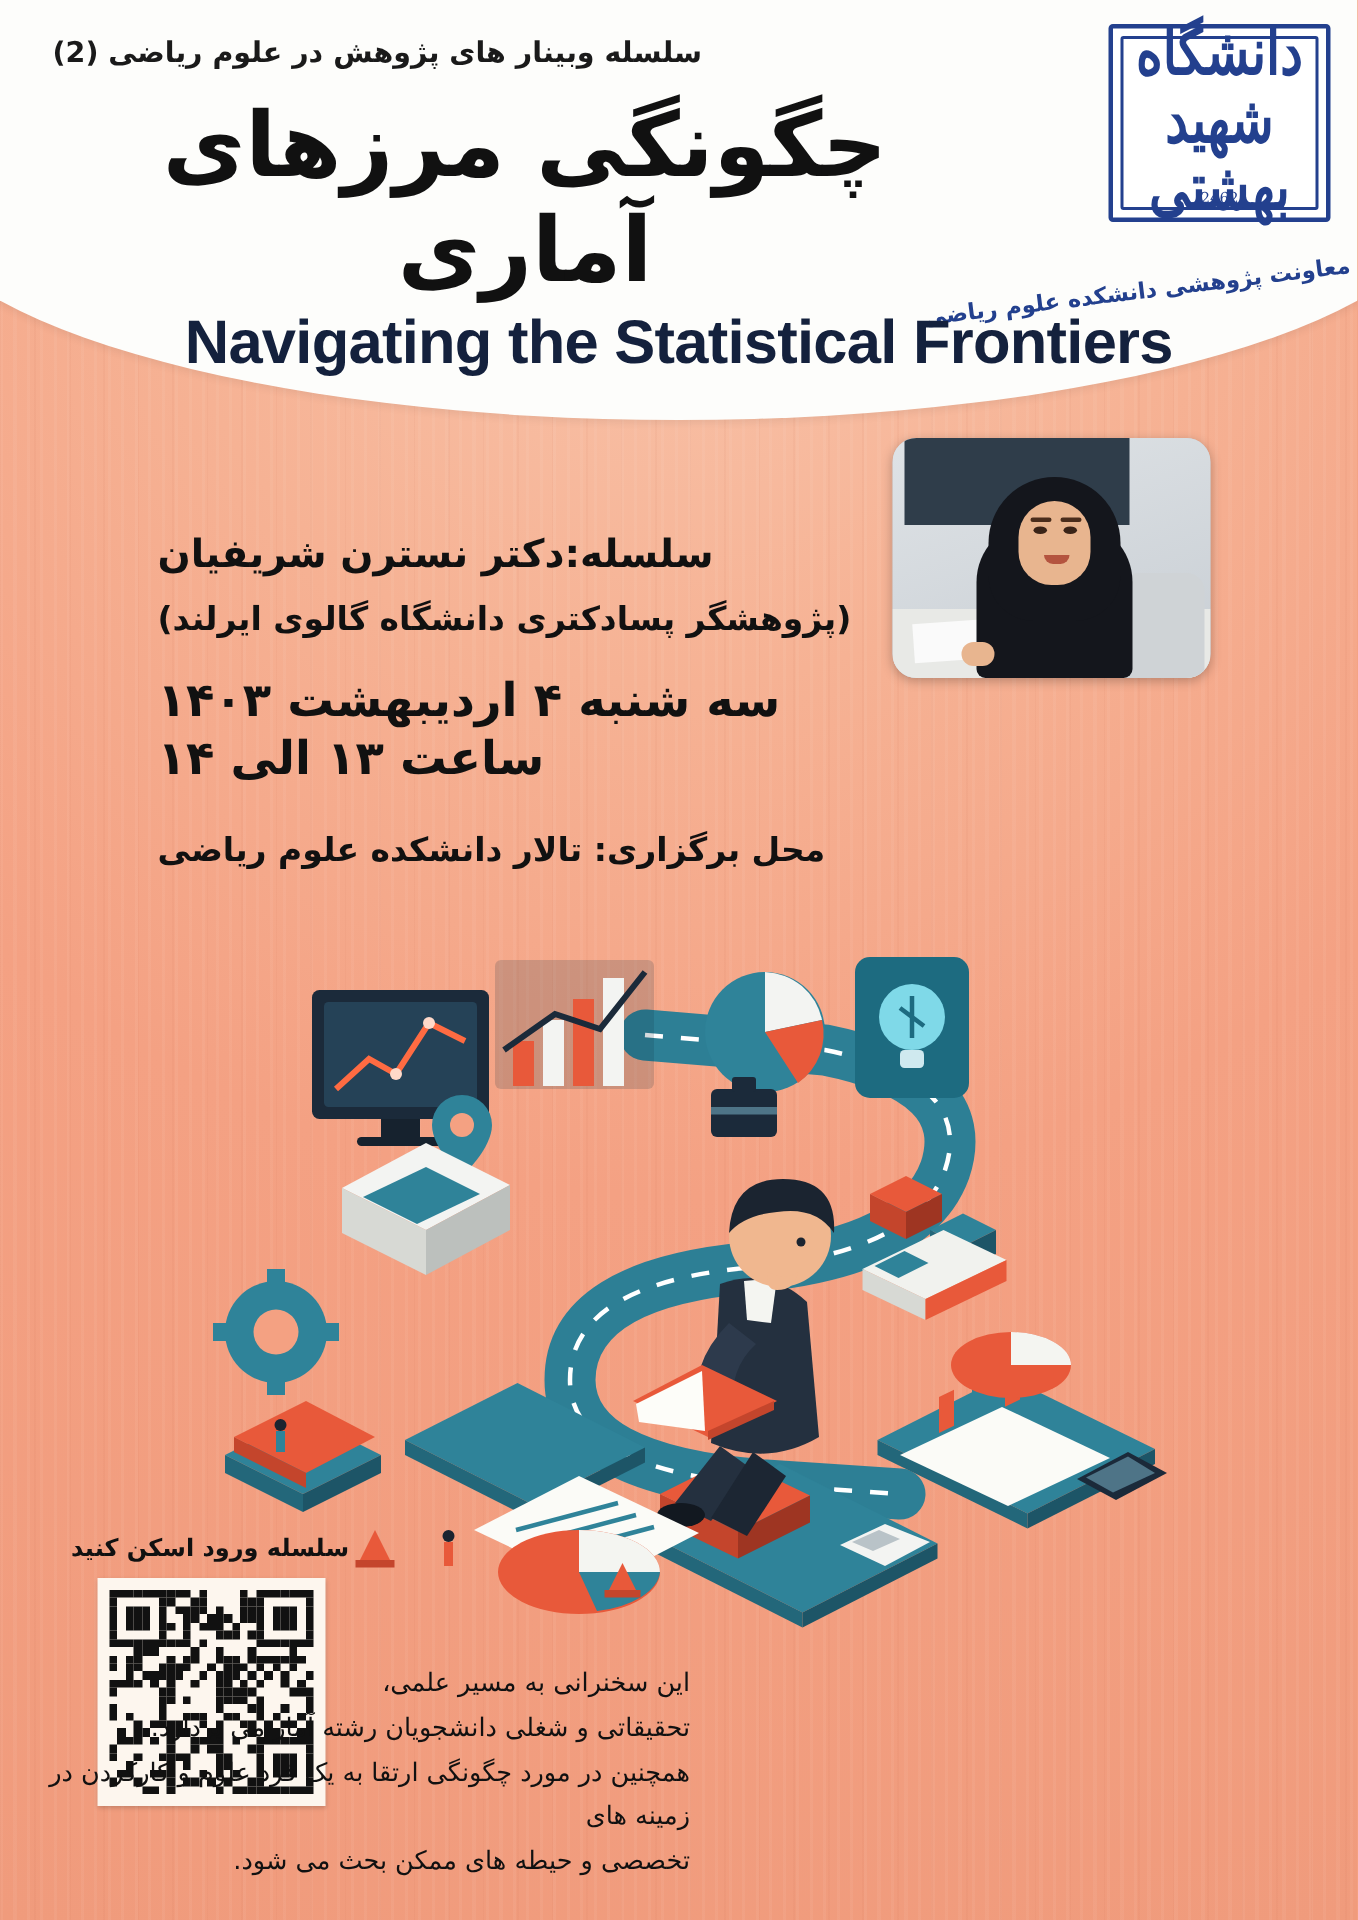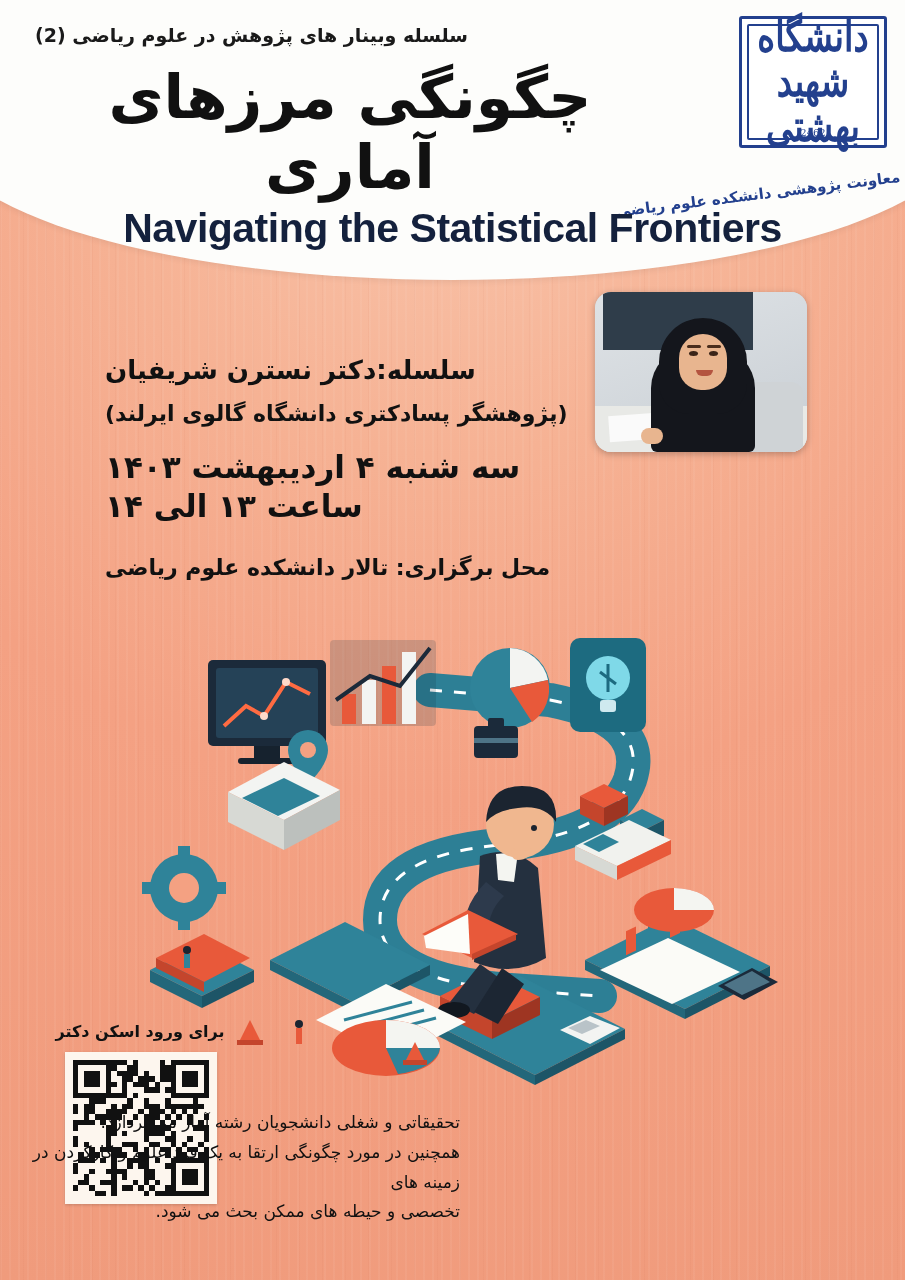--- a/index.html
+++ b/index.html
@@ -523,21 +523,21 @@
 
       <g transform="translate(98,126)">
         <polygon points="0,36 56,6 112,34 56,64" fill="#f3f4f2"></polygon>
         <polygon points="0,36 0,66 56,94 56,64" fill="#d7d9d4"></polygon>
         <polygon points="56,64 112,34 112,64 56,94" fill="#bcc0bd"></polygon>
         <polygon points="14,42 56,22 92,40 50,60" fill="#2f8399"></polygon>
       </g>
     </svg>
   </div>
 
-  <div class="qr-caption">برای ورود اسکن دکتر</div>
+  <div class="qr-caption">سلسله ورود اسکن کنید</div>
   <div class="qr-box">
     <div class="qr-grid" id="qrGrid">
         <i></i>
         <i></i>
         <i></i>
         <i></i>
         <i></i>
         <i></i>
         <i></i>
         <i style="background: transparent;"></i>
@@ -1155,17 +1155,18 @@
         <i></i>
         <i></i>
         <i style="background: transparent;"></i>
         <i style="background: transparent;"></i>
         <i style="background: transparent;"></i>
         <i style="background: transparent;"></i>
       </div>
   </div>
 
   <div class="abstract">
+    <div>این سخنرانی به مسیر علمی،</div>
     <div>تحقیقاتی و شغلی دانشجویان رشته آمار می پردازد.</div>
     <div>همچنین در مورد چگونگی ارتقا به یک فرد علوم و کارکردن در زمینه های</div>
     <div>تخصصی و حیطه های ممکن بحث می شود.</div>
   </div>
 </div>
 
 </body></html>

